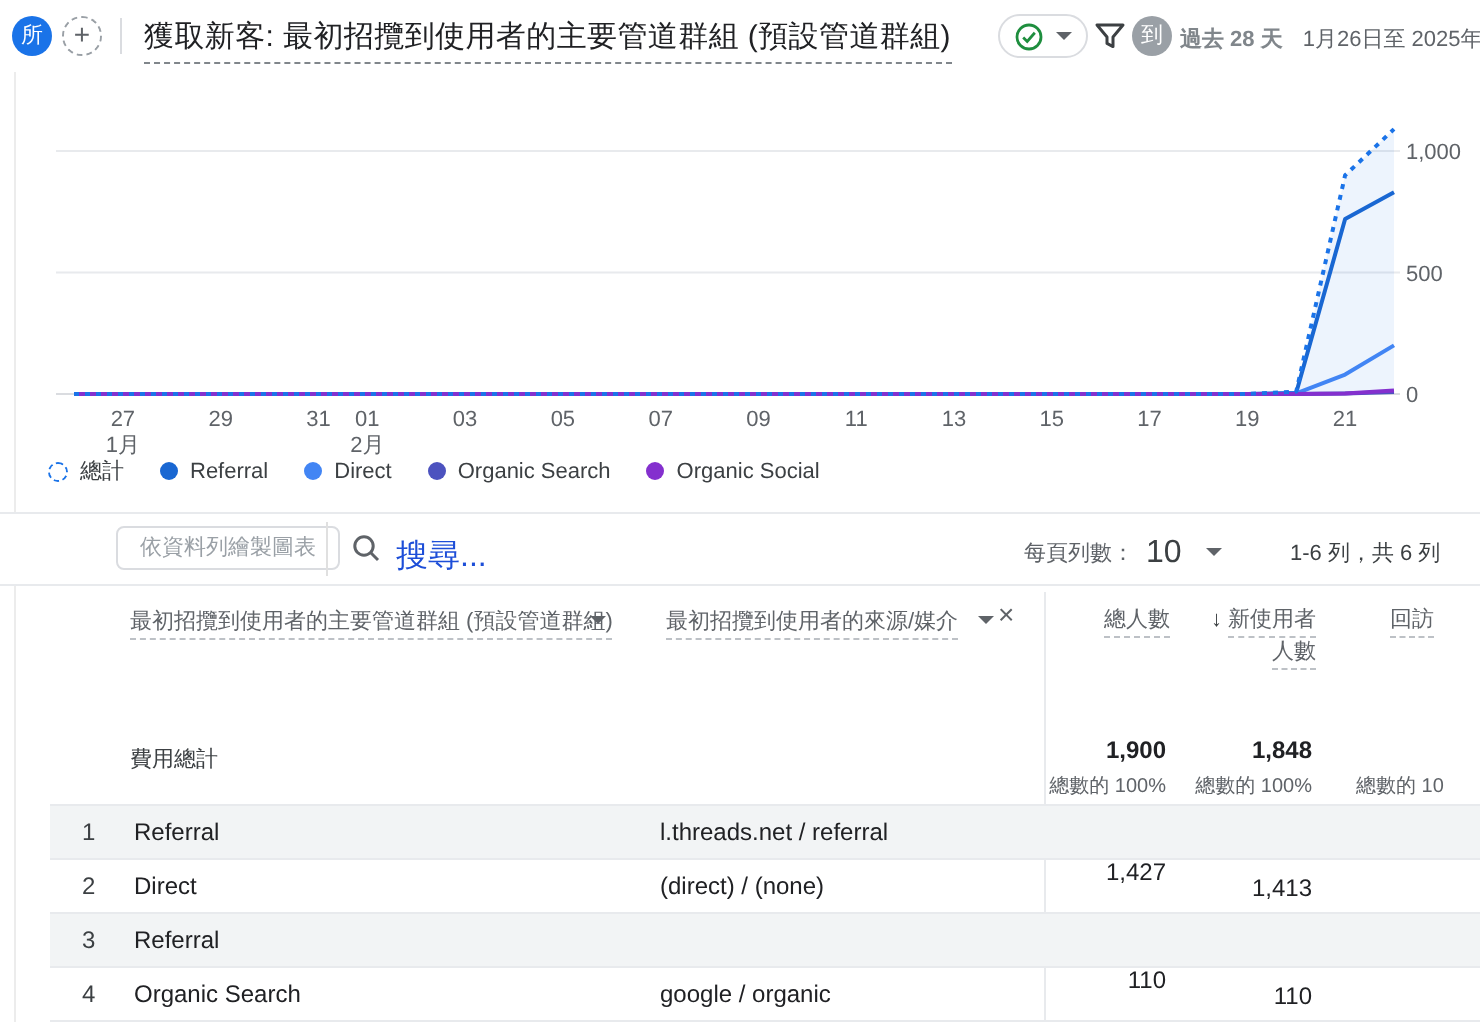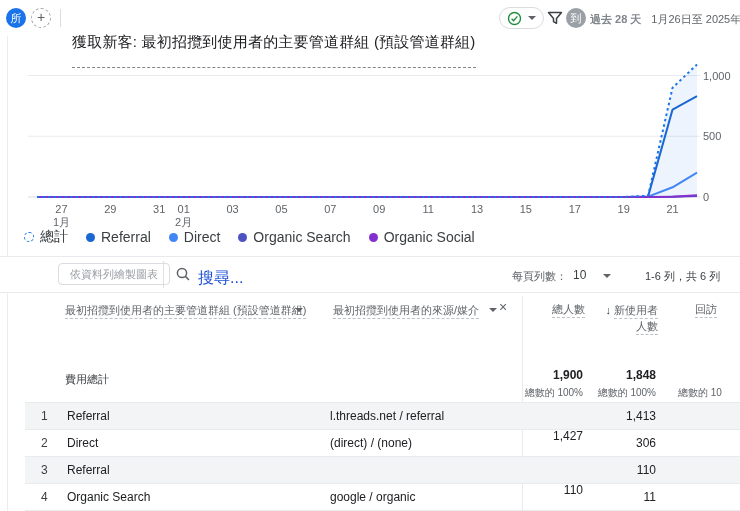--- a/index.html
+++ b/index.html
@@ -11,51 +11,51 @@
   .abs{position:absolute;}
   .nowrap{white-space:nowrap;}
 
   
   .chip-all{left:6px;top:8px;width:20px;height:20px;border-radius:50%;background:#1a73e8;
     color:#fff;font-size:11px;line-height:20px;text-align:center;cursor:pointer;}
   .chip-add{left:31px;top:8px;width:18px;height:18px;border-radius:50%;border:1px dashed #9aa0a6;
     color:#5f6368;font-size:14px;line-height:17px;text-align:center;cursor:pointer;}
   .tb-divider{left:60px;top:9px;width:1px;height:18px;background:#dadce0;}
   .report-title{left:72px;top:9px;font-size:15px;color:#202124;letter-spacing:.2px;
-    border-bottom:1px dashed #80868b;padding-bottom:15px;cursor:pointer;margin-top:24px;}
+    border-bottom:1px dashed #80868b;padding-bottom:3px;cursor:pointer;}
   .check-pill{left:499px;top:7px;height:20px;border:1px solid #dadce0;border-radius:11px;
     display:flex;align-items:center;gap:6px;padding:0 7px;cursor:pointer;background:#fff;}
   .funnel-btn{left:546px;top:9px;width:18px;height:18px;cursor:pointer;}
   .badge-dao{left:566px;top:8px;width:20px;height:20px;border-radius:50%;background:#9aa0a6;
     color:#fff;font-size:11px;line-height:20px;text-align:center;cursor:pointer;}
   .period{left:590px;top:12px;display:flex;gap:10px;font-size:11px;color:#5f6368;}
   .period .plabel{font-weight:700;color:#80868b;}
 
   .caret{width:0;height:0;border-left:4px solid transparent;border-right:4px solid transparent;
     border-top:4px solid #5f6368;display:inline-block;}
 
   
   #chart-svg{left:0;top:36px;}
   .left-guide{left:7px;top:36px;width:1px;height:475px;background:#ececec;}
-  #legend{left:24px;top:228px;display:flex;gap:18px;align-items:center;font-size:14px;color:#3c4043;}
+  #legend{left:24px;top:228px;display:flex;gap:18px;align-items:center;font-size:11px;color:#3c4043;}
   .legend-item{display:flex;align-items:center;gap:6px;}
   .lg-dot{width:9px;height:9px;border-radius:50%;display:inline-block;}
   .lg-total{width:8px;height:8px;border:1.5px dashed #1a73e8;background:#fff;}
 
   
   .toolbar{left:0;top:256px;width:740px;height:37px;box-sizing:border-box;
     border-top:1px solid #e8eaed;border-bottom:1px solid #e8eaed;background:#fff;}
   .plot-rows-btn{left:58px;top:263px;height:22px;box-sizing:border-box;border:1px solid #dadce0;
     border-radius:4px;background:#fff;color:#9aa0a6;font-size:11px;padding:0 11px;line-height:20px;cursor:default;
     font-family:inherit;}
   .tbar-vdiv{left:163px;top:261px;width:1px;height:27px;background:#e0e0e0;}
   .search-ic{left:175px;top:266px;}
   .search-ph{left:198px;top:268px;font-size:16px;color:#1d4ed8;cursor:text;}
   .rpp-label{left:512px;top:269px;font-size:11px;color:#5f6368;}
-  .rpp-value{left:573px;top:268px;font-size:12px;color:#3c4043;cursor:pointer;}
+  .rpp-value{left:573px;top:268px;font-size:16px;color:#3c4043;cursor:pointer;}
   .rpp-caret{left:603px;top:274px;}
   .pagination{left:645px;top:269px;font-size:11px;color:#3c4043;}
 
   
   .metric-vdiv{left:522px;top:296px;width:1px;height:215px;background:#e8eaed;}
   .th{font-size:11px;color:#5f6368;cursor:pointer;}
   .th .u{border-bottom:1px dashed #bdc1c6;padding-bottom:2px;}
   .h-dim1{left:65px;top:303px;}
   .h-dim1-caret{left:295px;top:308px;}
   .h-dim2{left:333px;top:303px;}
@@ -75,21 +75,21 @@
 
   #table-rows{left:0;top:403px;width:740px;height:108px;}
   .trow{position:absolute;left:25px;width:715px;height:27px;box-sizing:border-box;
     border-bottom:1px solid #e8eaed;font-size:12px;color:#202124;}
   .trow.alt{background:#f2f4f5;}
   .trow span{position:absolute;top:0;line-height:26px;}
   .c-num{left:16px;color:#3c4043;}
   .c-channel{left:42px;}
   .c-source{left:305px;}
   .c-users{right:157px;text-align:right;margin-top:20px;}
-  .c-new{right:84px;text-align:right;}
+  .c-new{right:84px;text-align:right;margin-top:28px;}
 </style>
 </head>
 <body>
 
 <div class="abs chip-all">所</div>
 <div class="abs chip-add">+</div>
 <div class="abs tb-divider"></div>
 <div class="abs report-title nowrap">獲取新客: 最初招攬到使用者的主要管道群組 (預設管道群組)</div>
 
 <div class="abs check-pill">

